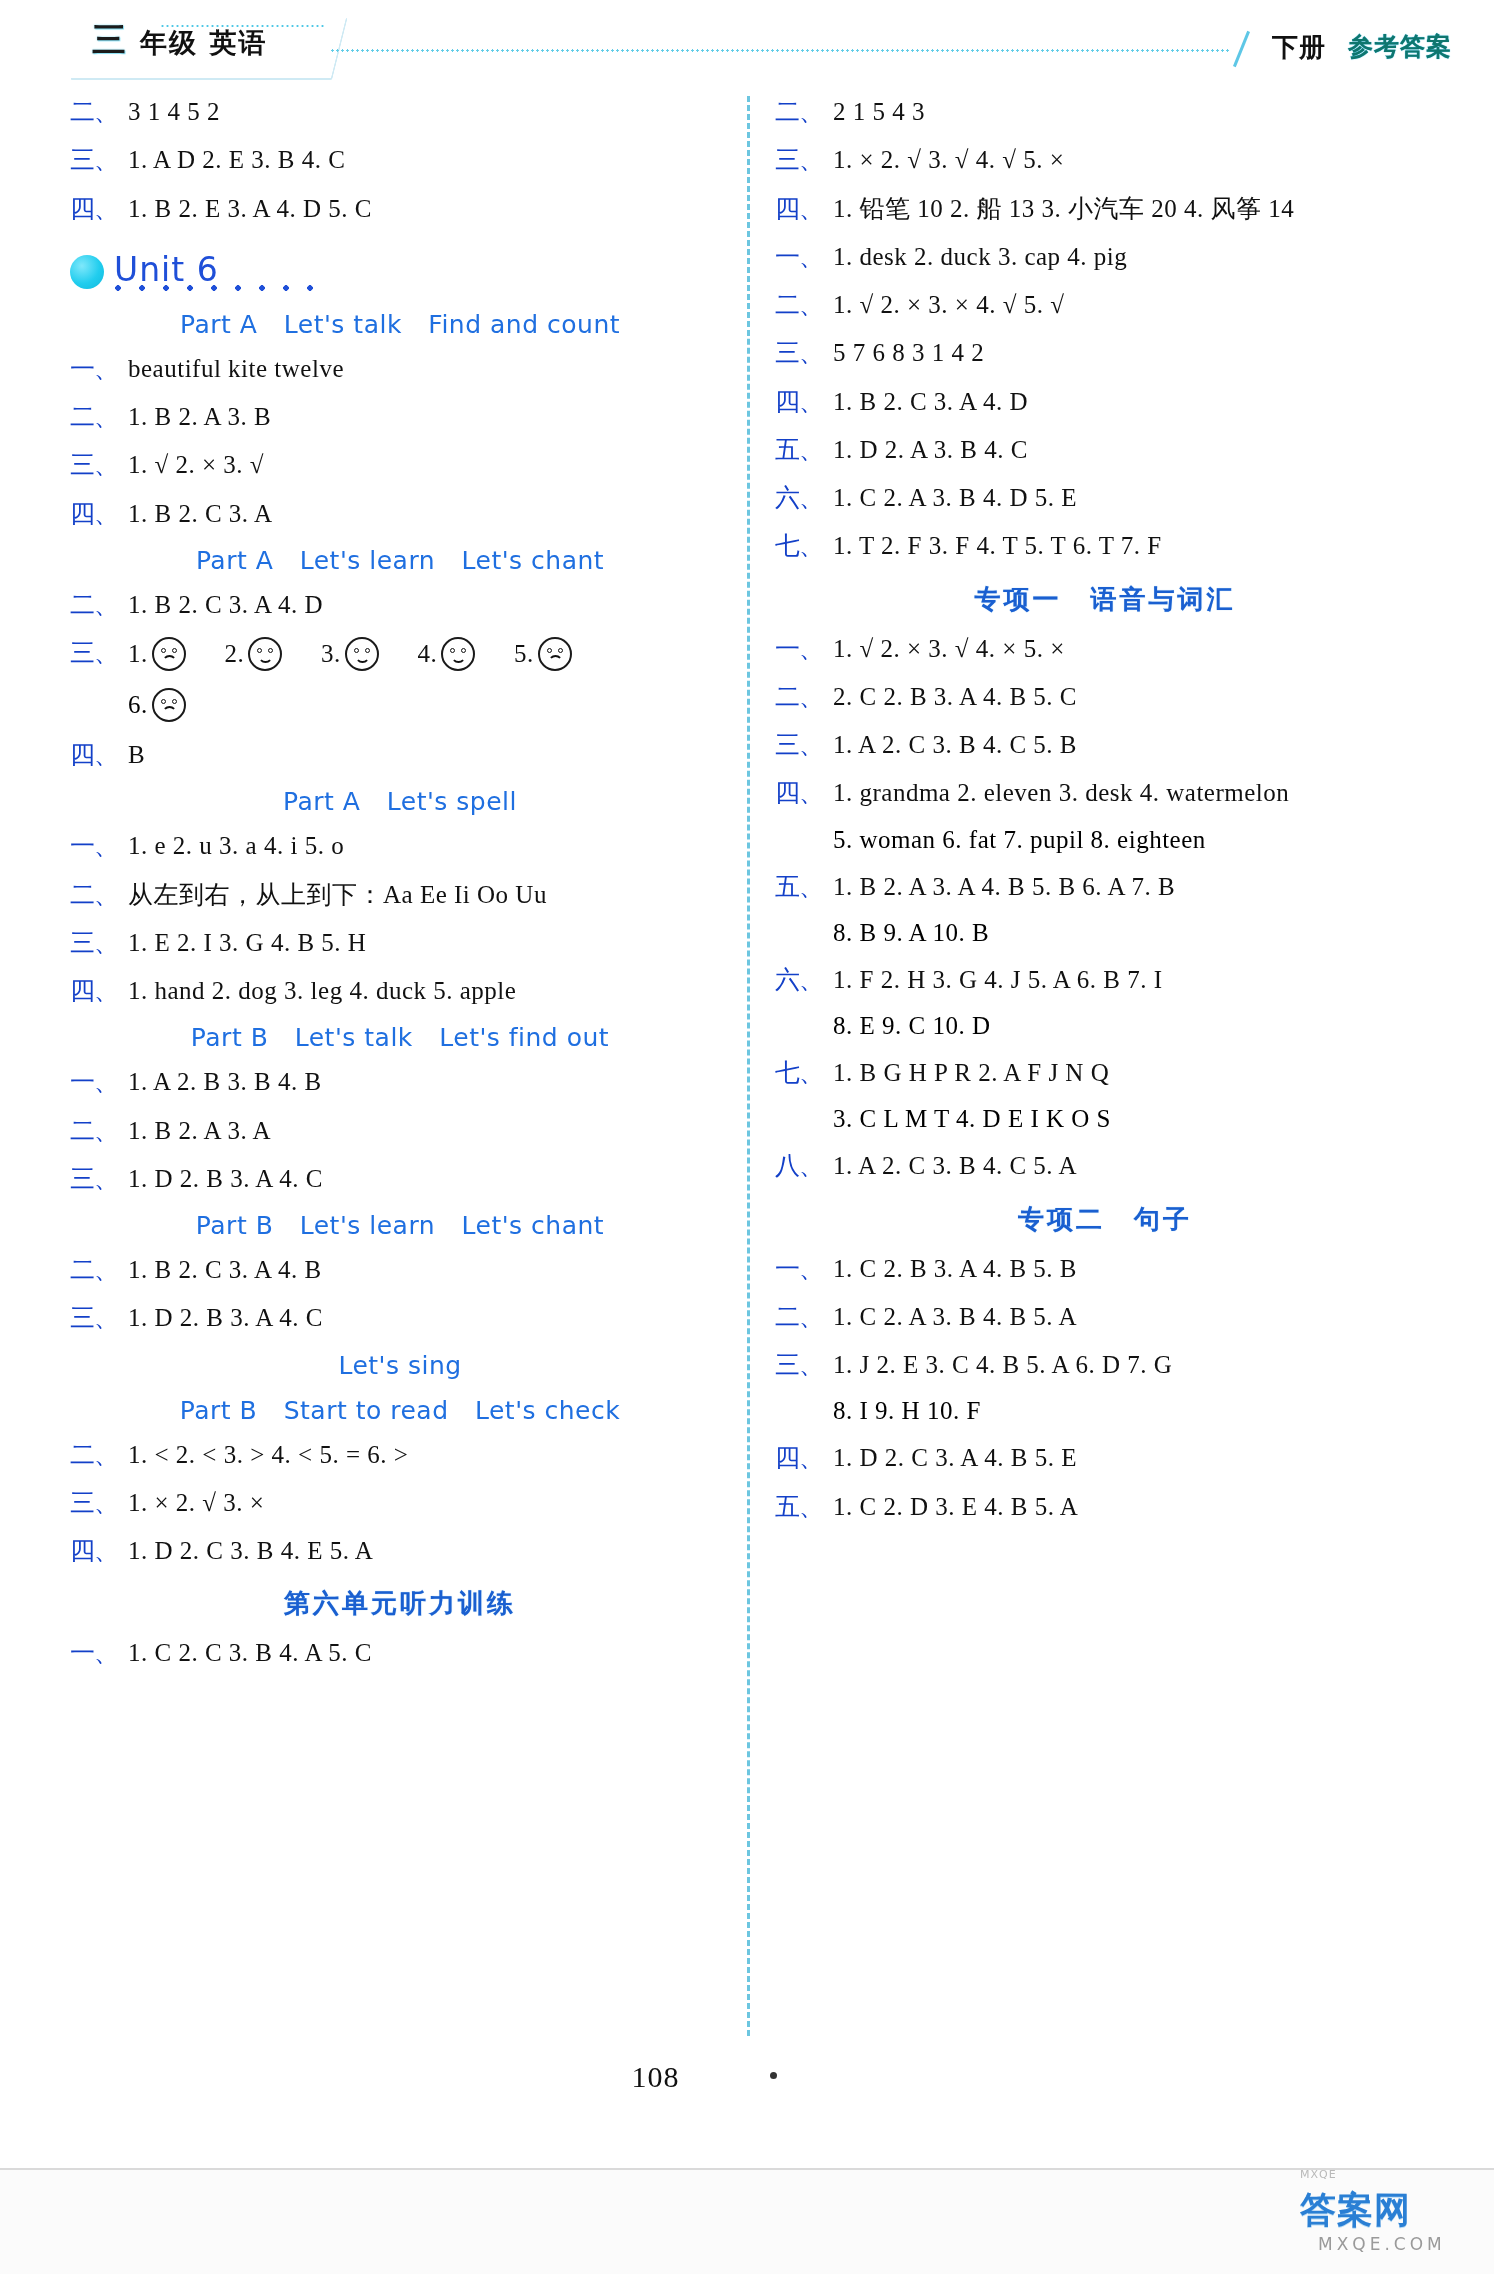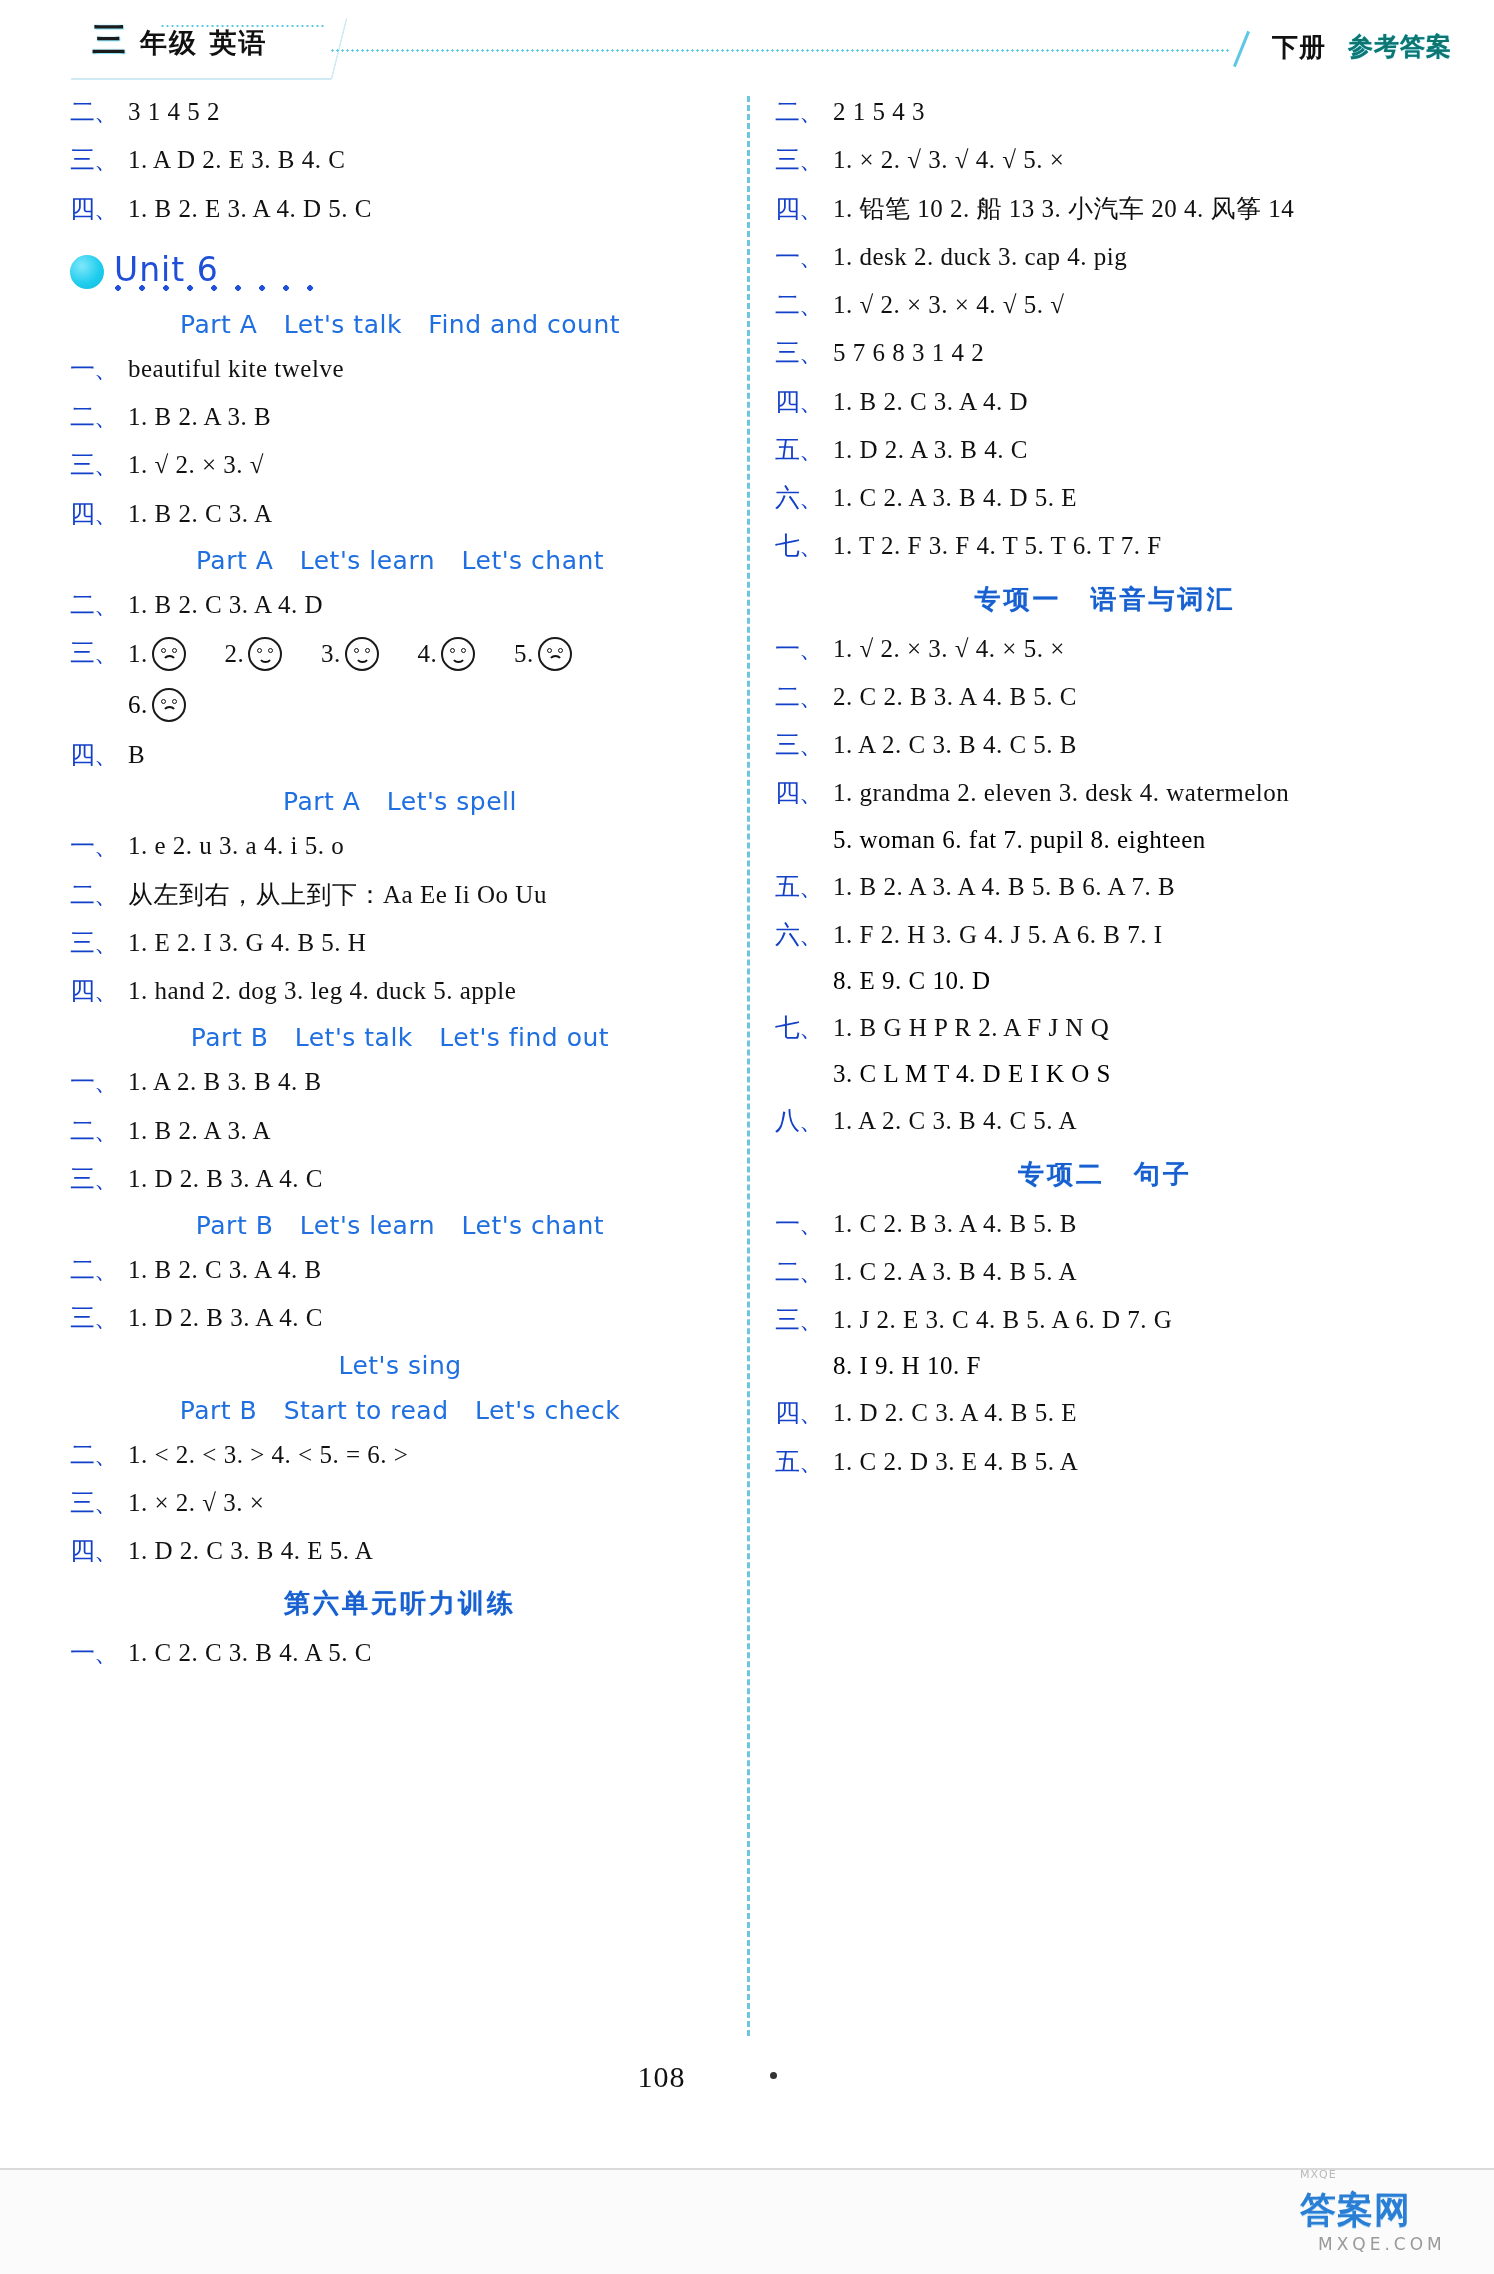--- a/index.html
+++ b/index.html
@@ -181,21 +181,21 @@
     border:2px solid #111;
     border-bottom:none;
     border-left-color:transparent; border-right-color:transparent;
     border-radius:16px 16px 0 0;
     bottom:5px;
   }
   .face-item{ display:inline-block; margin-right:28px; white-space:nowrap; }
 
   
   .footer-pg{
-    position:absolute; left:10px; top:2060px; width:1303px;
+    position:absolute; left:4px; top:2060px; width:1303px;
     text-align:center;
     font-family:"Liberation Serif", serif;
     font-size:30px; color:#111;
     letter-spacing:1px;
   }
   .footer-dot{
     position:absolute; left:770px; top:2072px;
     width:7px; height:7px; border-radius:50%; background:#333;
   }
   .footer-bar{
@@ -469,20 +469,21 @@
   </div>
   <div class="row">
     <span class="row-num">四、</span>
     <span class="row-body">1. grandma   2. eleven   3. desk   4. watermelon</span>
   </div>
   <div class="row-cont">5. woman   6. fat   7. pupil   8. eighteen</div>
   <div class="row">
     <span class="row-num">五、</span>
     <span class="row-body">1. B   2. A   3. A   4. B   5. B   6. A   7. B</span>
   </div>
+  <div class="row-cont">8. B   9. A   10. B</div>
   <div class="row">
     <span class="row-num">六、</span>
     <span class="row-body">1. F   2. H   3. G   4. J   5. A   6. B   7. I</span>
   </div>
   <div class="row-cont">8. E   9. C   10. D</div>
   <div class="row">
     <span class="row-num">七、</span>
     <span class="row-body">1. B G H P R   2. A F J N Q</span>
   </div>
   <div class="row-cont">3. C L M T      4. D E I K O S</div>

